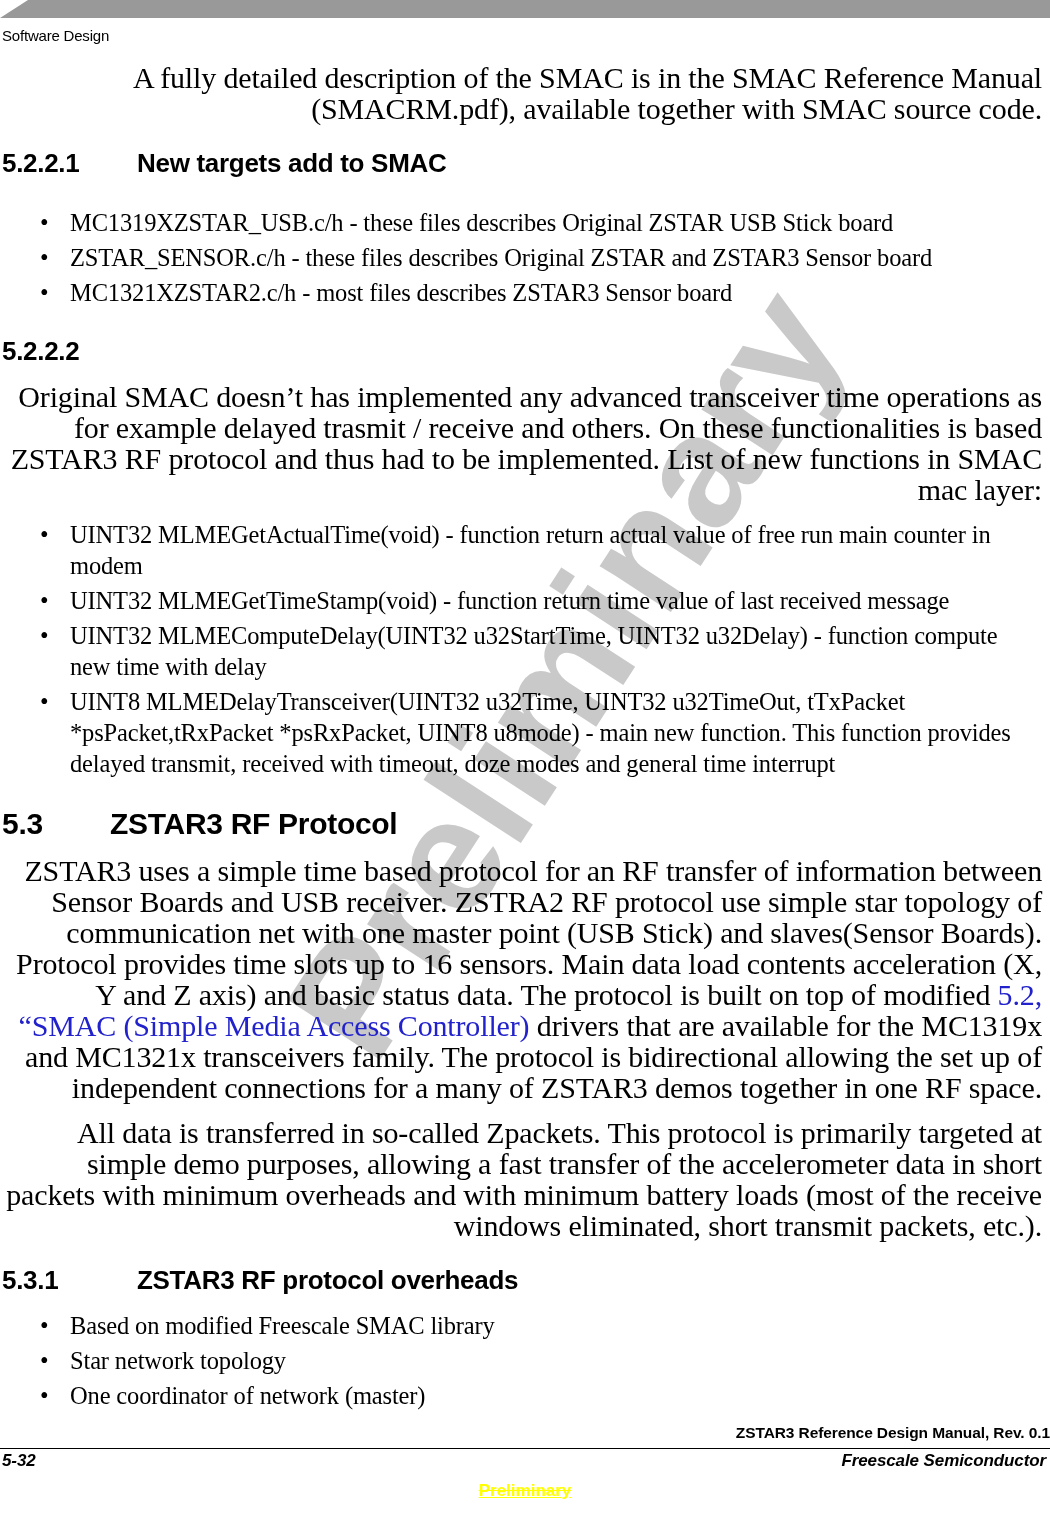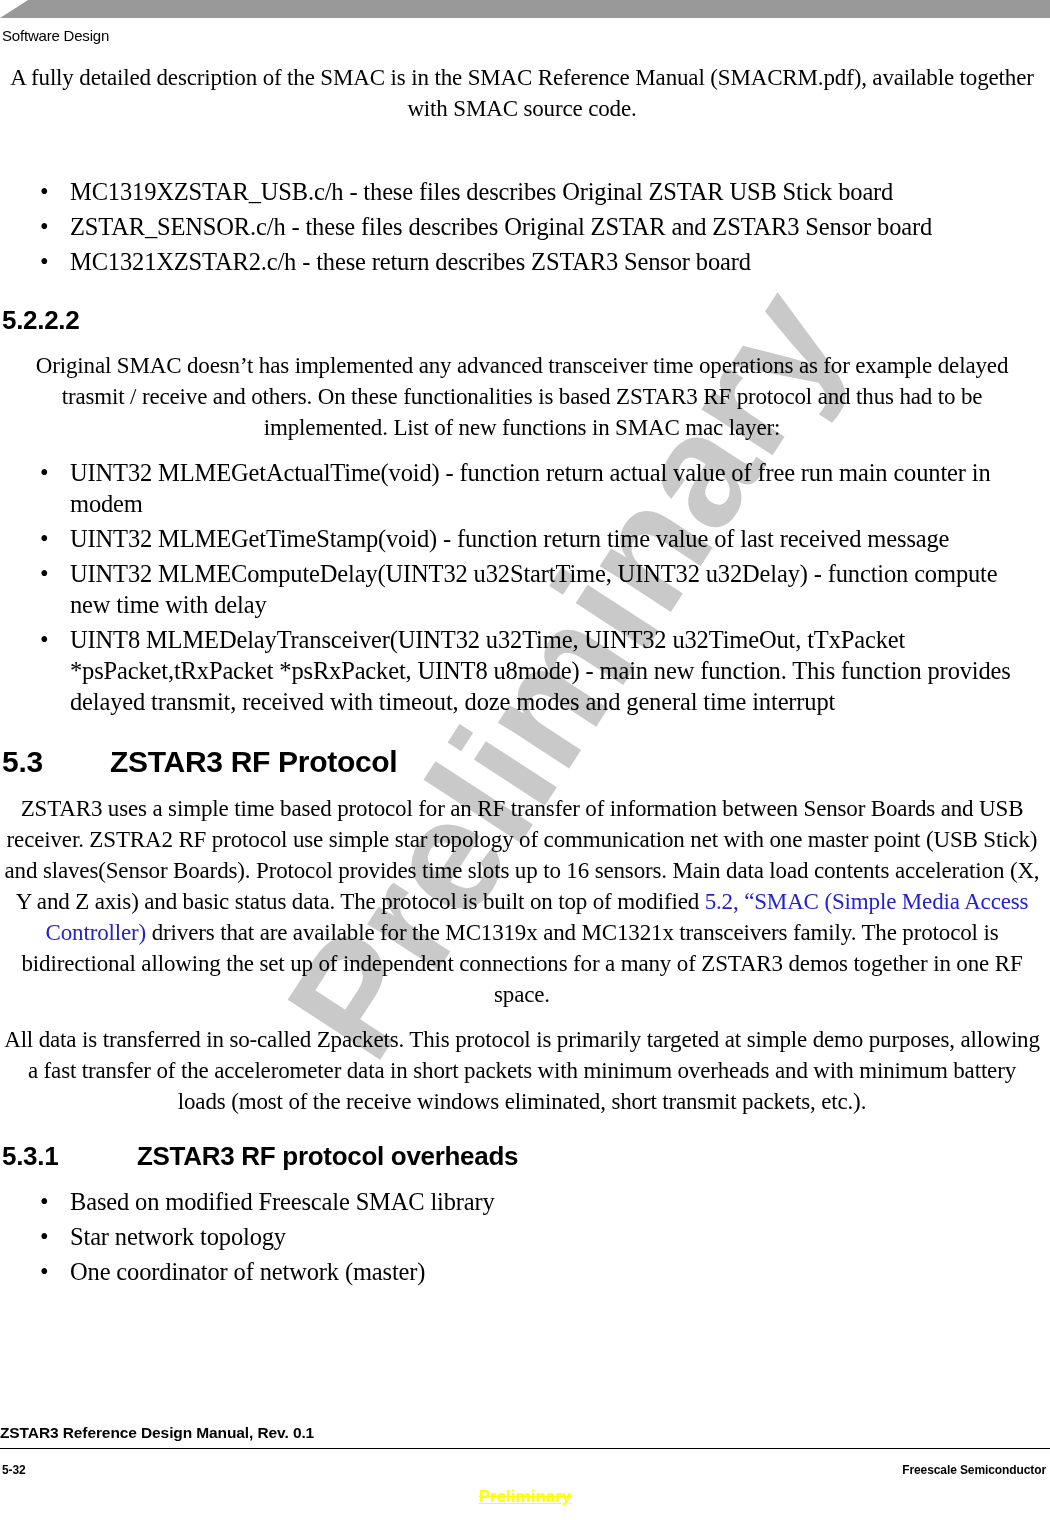--- a/index.html
+++ b/index.html
@@ -65,23 +65,23 @@
   }
   .page-body {
     position: absolute;
     left: 2px;
     top: 62px;
     width: 1040px;
   }
 
   p.para {
     margin: 0 0 0 0;
-    font-size: 23px;
+    font-size: 30px;
     line-height: 31px;
-    text-align: center;
+    text-align: right;
     letter-spacing: -0.15px;
   }
   .gap-after-para { height: 24px; }
   .gap-small { height: 14px; }
 
   h3.sec-head {
     margin: 0;
     font-family: "Liberation Sans", "DejaVu Sans", sans-serif;
     font-weight: bold;
     font-size: 26px;
@@ -130,41 +130,42 @@
 
   
   .footer {
     position: absolute;
     left: 0;
     top: 1424px;
     width: 1050px;
     z-index: 2;
   }
   .footer-title {
-    text-align: left;
+    text-align: right;
     font-family: "Liberation Sans", "DejaVu Sans", sans-serif;
     font-weight: bold;
     font-size: 15.5px;
     letter-spacing: -0.1px;
     color: #000;
   }
   .footer-rule {
     margin-top: 6px;
     border-top: 1.6px solid #000;
     width: 1050px;
   }
   .footer-row {
     display: flex;
     justify-content: space-between;
     align-items: baseline;
-    margin-top: 14px;
-    font-family: "Liberation Sans", "DejaVu Sans", sans-serif;
-    font-weight: bold;
-    font-size: 12px;
+    margin-top: 2px;
+    font-family: "Liberation Sans", "DejaVu Sans", sans-serif;
+    font-weight: bold;
+    font-size: 17px;
     letter-spacing: -0.1px;
+    font-style: italic;
   }
   .footer-row .left { padding-left: 2px; }
   .footer-row .right { padding-right: 4px; }
   .footer-prelim {
     text-align: center;
     margin-top: 10px;
     font-family: "Liberation Sans", "DejaVu Sans", sans-serif;
     font-weight: bold;
     font-size: 17px;
     color: #ffff00;
@@ -180,38 +181,42 @@
 
 <div class="watermark">Preliminary</div>
 
 <div class="content">
   <div class="page-body">
 
     <p class="para">A fully detailed description of the SMAC is in the SMAC Reference Manual (SMACRM.pdf), available together with SMAC source code.</p>
 
     <div class="gap-after-para"></div>
 
+    <h3 class="sec-head">
+      <span class="num">5.2.2.1</span>
+      <span>New targets add to SMAC</span>
+    </h3>
 
     <div class="gap-small"></div>
 
 
     <div class="gap-small"></div>
 
     <ul class="bullets">
       <li>
         <span class="bullet-dot">•</span>
         <span>MC1319XZSTAR_USB.c/h - these files describes Original ZSTAR USB Stick board</span>
       </li>
       <li>
         <span class="bullet-dot">•</span>
         <span>ZSTAR_SENSOR.c/h - these files describes Original ZSTAR and ZSTAR3 Sensor board</span>
       </li>
       <li>
         <span class="bullet-dot">•</span>
-        <span>MC1321XZSTAR2.c/h - these return describes ZSTAR3 Sensor board</span>
+        <span>MC1321XZSTAR2.c/h - most files describes ZSTAR3 Sensor board</span>
       </li>
     </ul>
 
     <div class="gap-after-para"></div>
 
     <h3 class="sec-head">
       <span class="num">5.2.2.2</span>
     </h3>
 
     <div class="gap-small"></div>

